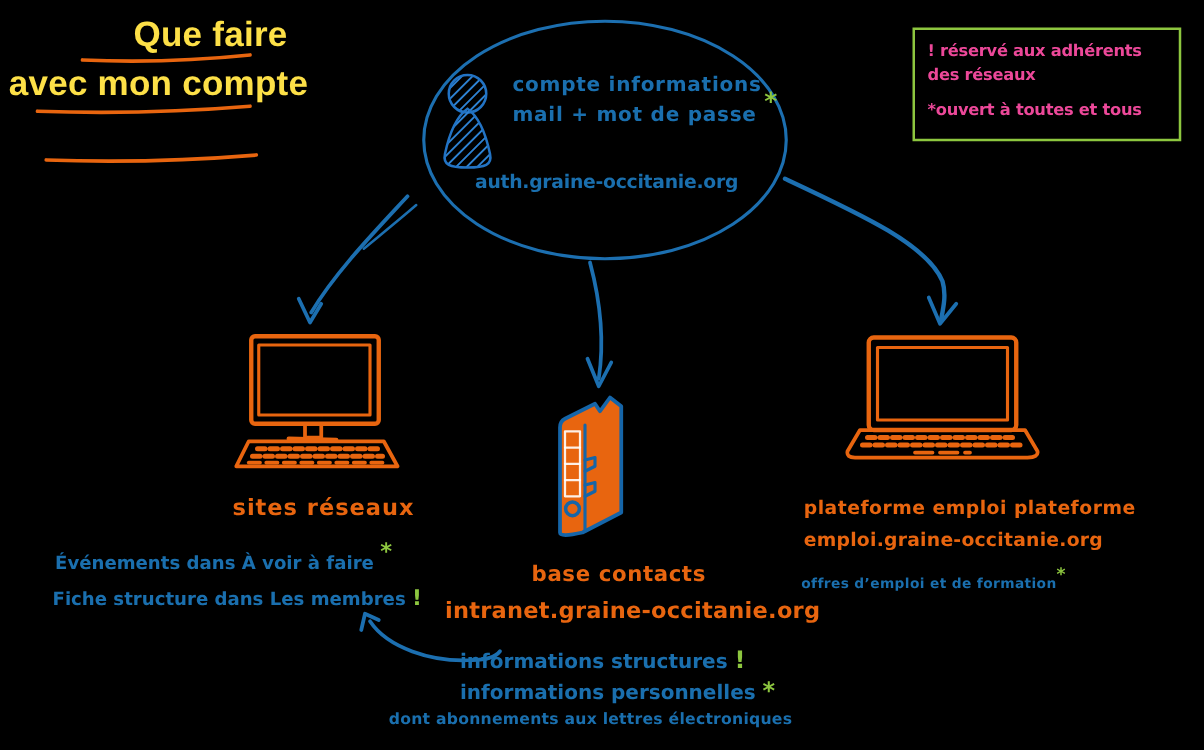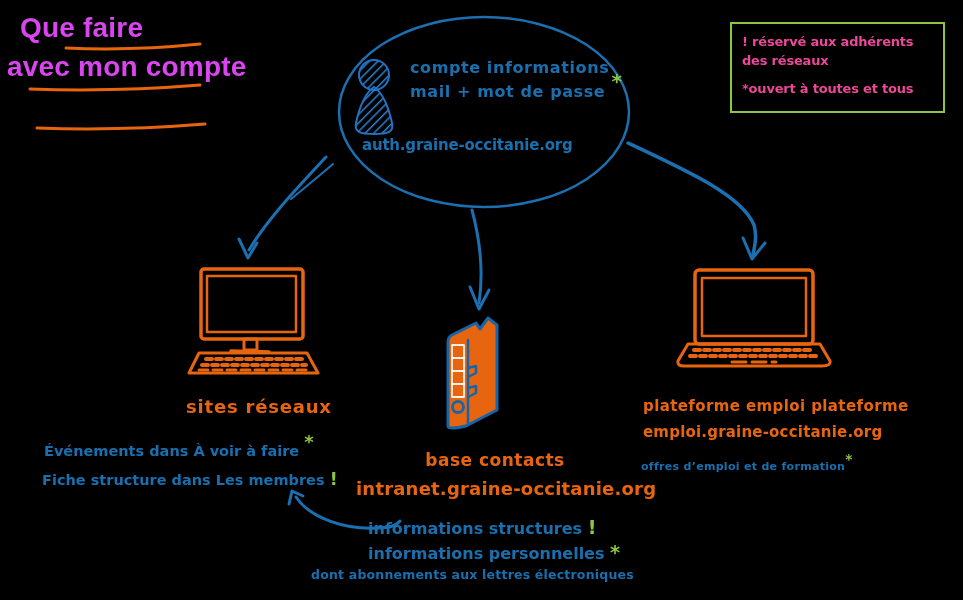--- a/index.html
+++ b/index.html
@@ -3,21 +3,21 @@
 <meta charset="utf-8">
 <style>
   html,body{margin:0;padding:0;background:#000;}
   .canvas{position:relative;width:963px;height:600px;background:#000;overflow:hidden;
           font-family:"DejaVu Sans",sans-serif;}
   .abs{position:absolute;white-space:nowrap;font-weight:bold;}
   .hand{font-family:"DejaVu Sans",sans-serif;}
   .c-orange{color:#E8650F;}
   .c-blue{color:#1A6FAE;}
   .title-line{font-family:"Liberation Sans","DejaVu Sans",sans-serif;font-weight:bold;
-              font-size:28px;color:#d946ef;text-align:left;letter-spacing:0.2px;}
+              font-size:28px;color:#fde047;text-align:right;letter-spacing:0.2px;}
   .mark{color:#8DC63F;}
   .sup{position:relative;top:-0.45em;font-size:1.25em;line-height:0;}
   .legend-box{position:absolute;left:730px;top:22px;width:191px;height:71px;
               border:2px solid #8DC63F;padding:8px 10px;color:#ec4899;
               font-size:13px;line-height:19px;font-weight:bold;letter-spacing:-0.2px;}
   .legend-gap{height:9px;}
   svg{position:absolute;overflow:visible;}
 </style>
 </head>
 <body>
@@ -64,21 +64,21 @@
       <pattern id="hatch" patternUnits="userSpaceOnUse" width="6" height="6" patternTransform="rotate(45)">
         <line x1="0" y1="0" x2="0" y2="6" stroke="#2E82D2" stroke-width="3"></line>
       </pattern>
     </defs>
     <circle cx="24" cy="21" r="15" fill="url(#hatch)" stroke="#2273C4" stroke-width="2"></circle>
     <path d="M 24,33 C 14,40 9,55 6,69 C 4,78 10,80 24,80 C 38,80 44,78 42,69 C 39,55 34,40 24,33 Z" fill="url(#hatch)" stroke="#2273C4" stroke-width="2"></path>
   </svg>
 
   <div class="abs hand c-blue" style="left:410px;top:58px;font-size:16px;letter-spacing:0.6px;">compte informations</div>
   <div class="abs hand c-blue" style="left:410px;top:82px;font-size:16px;letter-spacing:0.6px;"><span>mail + mot de passe</span> <span class="mark sup">*</span></div>
-  <div class="abs hand c-blue" style="left:362px;top:136px;font-size:15px;letter-spacing:-0.2px;">auth.graine-occitanie.org</div>
+  <div class="abs hand c-blue" style="left:380px;top:136px;font-size:15px;letter-spacing:-0.2px;">auth.graine-occitanie.org</div>
 
   <svg width="140" height="115" style="left:185px;top:265px;">
     <g stroke="#E8650F" fill="none" stroke-linecap="round" stroke-linejoin="round">
       <rect x="16" y="4" width="102" height="70" rx="3" stroke-width="3.5"></rect>
       <rect x="22" y="11" width="89" height="56" stroke-width="2.5"></rect>
       <rect x="59" y="74" width="13" height="11" stroke-width="3"></rect>
       <line x1="46" y1="86" x2="84" y2="87" stroke-width="3.5"></line>
       <path d="M 14,88 L 122,88 L 133,108 L 4,108 Z" stroke-width="3"></path>
       <line x1="21" y1="94" x2="117" y2="94" stroke-width="4" stroke-dasharray="6 4"></line>
       <line x1="17" y1="100" x2="121" y2="100" stroke-width="4" stroke-dasharray="6 4"></line>

